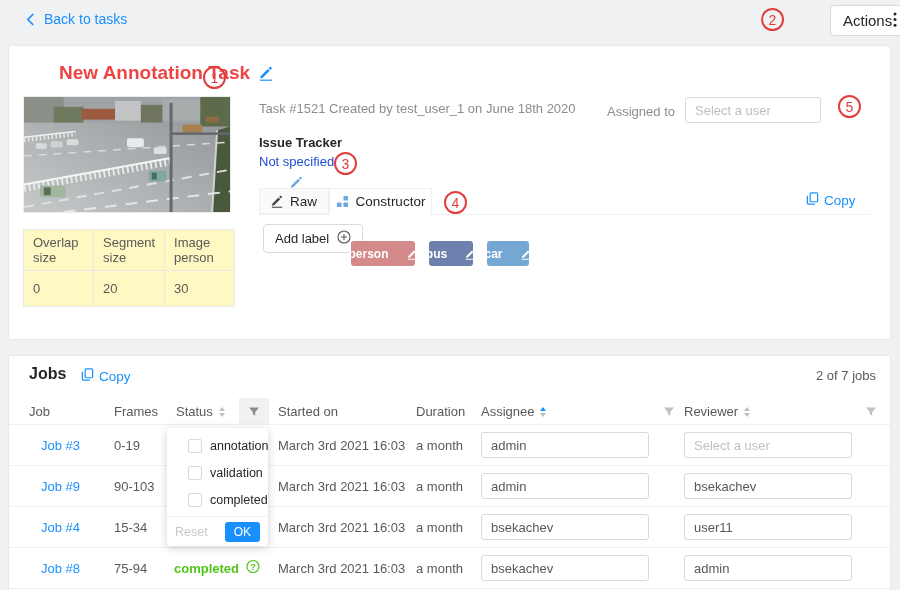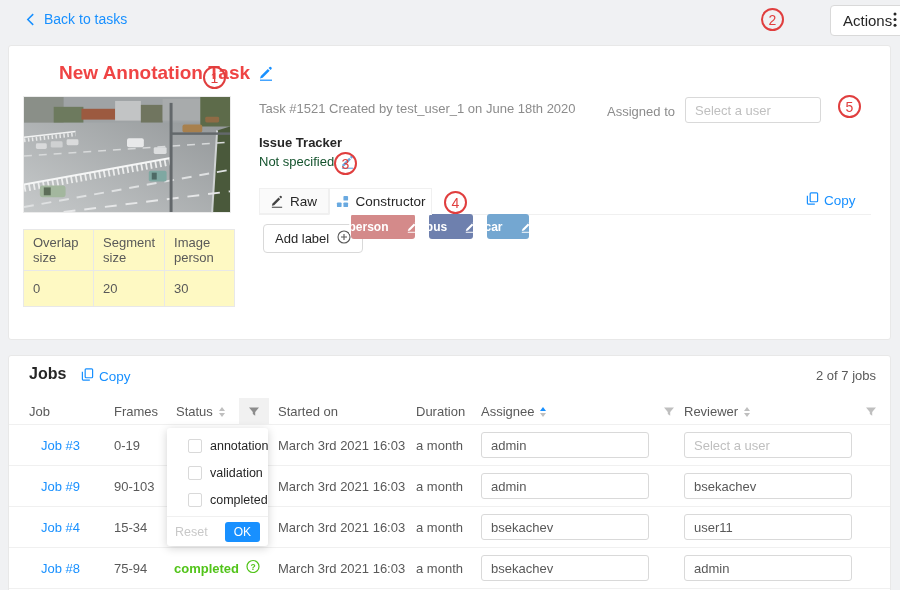--- a/index.html
+++ b/index.html
@@ -29,34 +29,34 @@
   .thumb { left:14px; top:50px; width:208px; height:117px; border:1px solid #ececec; }
   .params { left:14px; top:183px; border-collapse:collapse; font-size:13px; color:#595959; }
   .params td { border:1px solid #e8e8e8; padding:5px 9px; width:70px; background:#fef9c3; }
   .params .val td { padding:10px 9px; }
   .meta { left:250px; top:55px; font-size:13px; color:#8c8c8c; }
   .assigned-label { left:590px; top:58px; width:76px; text-align:right;
                     font-size:13px; color:#8c8c8c; }
   .task-assignee { left:676px; top:51px; width:136px; height:26px; }
   .it-label { left:250px; top:89px; font-size:13px; font-weight:700; color:#262626; }
   .it-value { left:250px; top:108px; display:flex; align-items:center; gap:7px;
-              font-size:13px; color:#14532d; }
+              font-size:13px; color:#1d4ed8;flex-direction:column; }
   .tabline { left:250px; top:168px; width:612px; height:1px; background:#f0f0f0; }
   .tab { top:142px; height:26px; display:flex; align-items:center; justify-content:center;
          gap:7px; font-size:13.5px; color:#262626; cursor:pointer; }
   .tab-raw { left:250px; width:70px; background:#fafafa; border:1px solid #f0f0f0; }
   .tab-constructor { left:320px; width:103px; height:27px; background:#fff;
                      border:1px solid #f0f0f0; border-bottom:1px solid #fff; z-index:2; }
   .copy-link { display:flex; align-items:center; gap:5px; color:#1890ff;
                font-size:13.5px; cursor:pointer; }
   .copy-task { left:797px; top:146px; }
   .add-label-btn { left:254px; top:178px; height:29px; padding:0 11px; background:#fff;
                    border:1px solid #d9d9d9; border-radius:4px; display:inline-flex;
                    align-items:center; gap:8px; font-size:13px; color:#262626; cursor:pointer; }
-  .chip { top:168px; height:25px; border-radius:3px; display:flex; align-items:center;
+  .chip { top:195px; height:25px; border-radius:3px; display:flex; align-items:center;
           justify-content:center; gap:18px; color:#fff; font-size:12px; font-weight:700;
           cursor:pointer; }
   .chip-person { left:342px; width:64px; }
   .chip-bus    { left:420px; width:44px; }
   .chip-car    { left:478px; width:42px; }
 
   
   .jobs-title { left:20px; top:9px; font-size:16px; font-weight:700; color:#262626; }
   .jobs-copy  { left:72px; top:12px; }
   .jobs-count { right:14px; top:12px; font-size:13px; color:#595959; }

